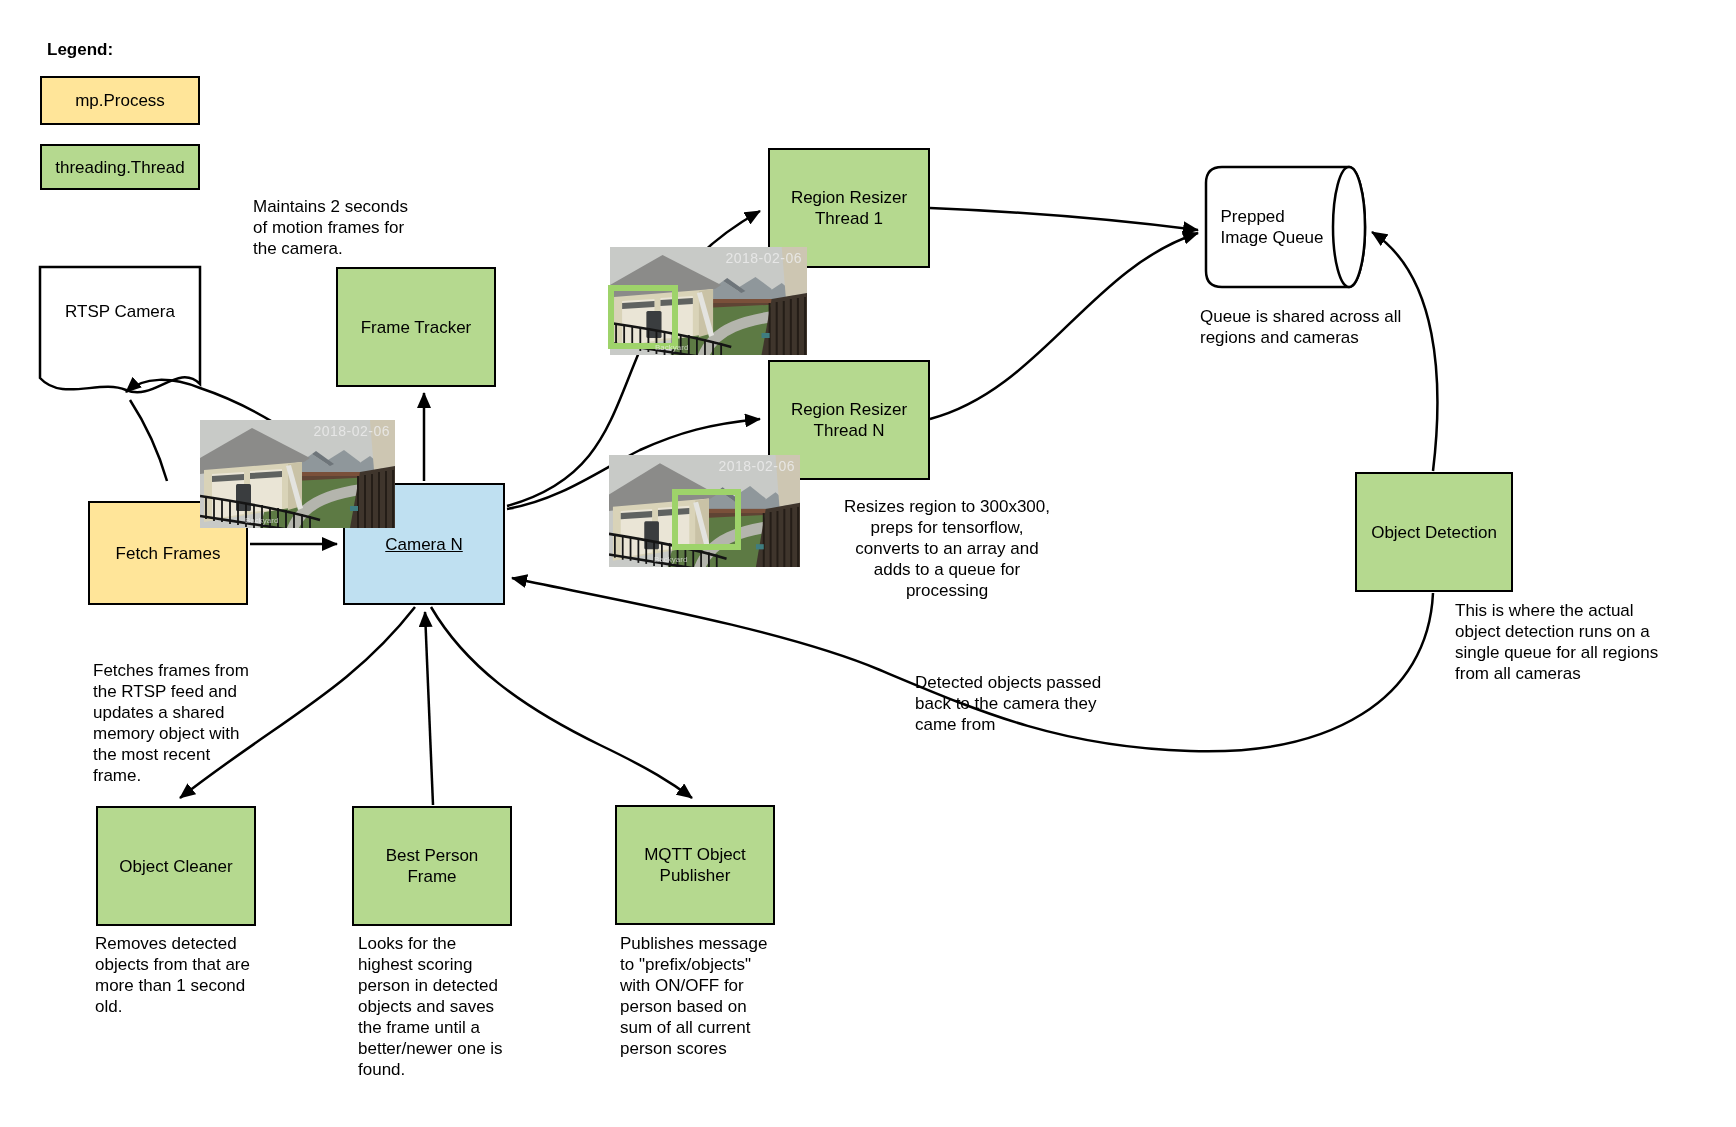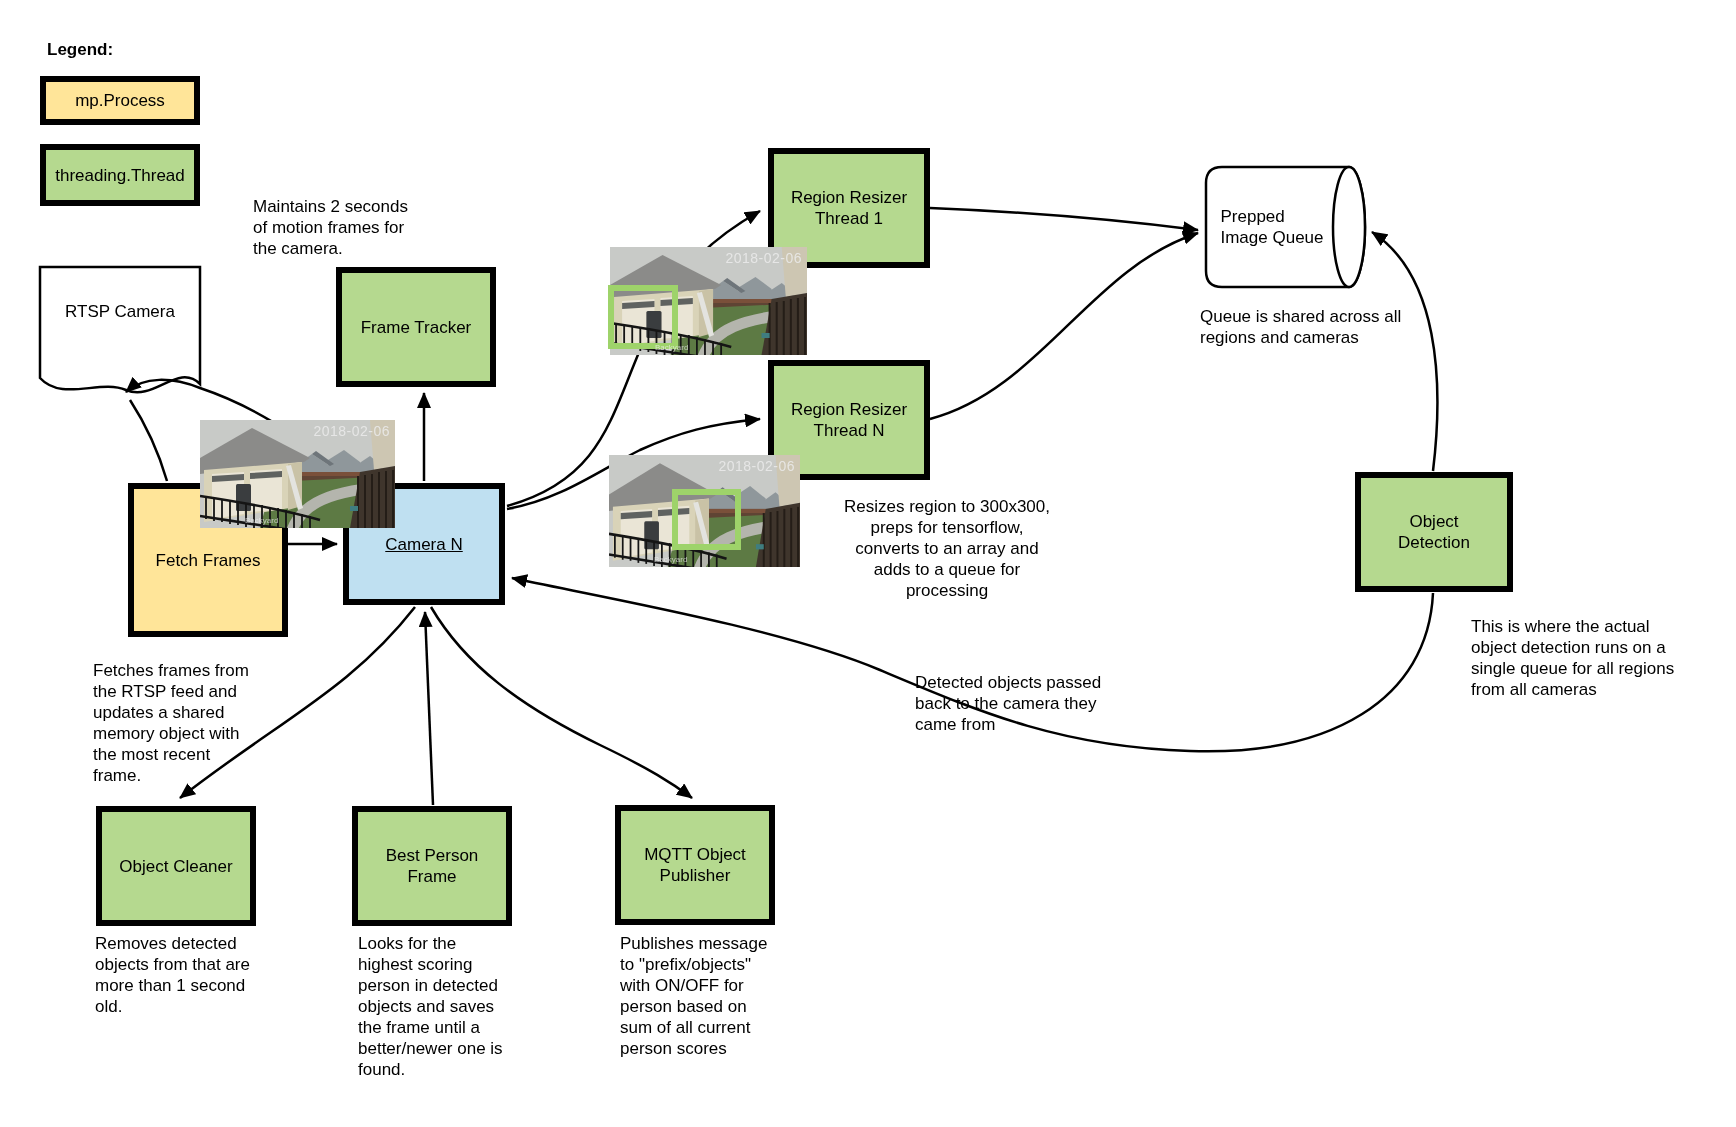--- a/index.html
+++ b/index.html
@@ -2,21 +2,21 @@
 <html><head>
 <meta charset="utf-8">
 <style>
   html,body{margin:0;padding:0;background:#ffffff;}
   body{font-family:"Liberation Sans", sans-serif;}
   #canvas{position:relative;width:1736px;height:1127px;background:#ffffff;overflow:hidden;}
   #wires{position:absolute;left:0;top:0;width:1736px;height:1127px;}
 
   .node{
     position:absolute;
-    border:6px solid #000000;
+    border:2px solid #000000;
     box-sizing:border-box;
     display:flex;align-items:center;justify-content:center;
     text-align:center;
     font-size:17px;line-height:21px;color:#000;
     padding:0 12px;
     white-space:pre-line;
   }
   .green{background:#b5d98f;}
   .yellow{background:#ffe599;}
   .blue{background:#bfe0f1;text-decoration:underline;}
@@ -79,28 +79,28 @@
       <path d="M 1433,471 C 1444,380 1438,275 1372,232" marker-end="url(#arrow)"></path>
       <path d="M 1433,593 C 1428,700 1330,756 1190,751 C 1060,747 980,712 880,670 C 780,628 600,597 512,578" marker-end="url(#arrow)"></path>
       <path d="M 415,607 C 350,690 280,720 180,798" marker-end="url(#arrow)"></path>
       <path d="M 433,805 L 425,612" marker-end="url(#arrow)"></path>
       <path d="M 431,607 C 465,665 520,706 600,745 C 650,769 672,783 692,798" marker-end="url(#arrow)"></path>
     </g>
   </svg>
 
   <div class="legend-heading" style="left:47px;top:40px;">Legend:</div>
   <div class="node yellow" style="left:40px;top:76px;width:160px;height:49px;">mp.Process</div>
-  <div class="node green" style="left:40px;top:144px;width:160px;height:62px;">threading.Thread</div>
+  <div class="node green" style="left:40px;top:144px;width:160px;height:46px;">threading.Thread</div>
 
   <div class="shape-label" style="left:45px;top:296px;width:150px;height:30px;">RTSP Camera</div>
   <div class="shape-label" style="left:1212px;top:206px;width:120px;height:42px;">Prepped
 Image Queue</div>
 
   <div class="node green" style="left:336px;top:267px;width:160px;height:120px;">Frame Tracker</div>
-  <div class="node yellow" style="left:88px;top:483px;width:160px;height:154px;margin-left:40px;">Fetch Frames</div>
+  <div class="node yellow" style="left:88px;top:501px;width:160px;height:104px;">Fetch Frames</div>
   <div class="node blue" style="left:343px;top:483px;width:162px;height:122px;">Camera N</div>
   <div class="node green" style="left:768px;top:148px;width:162px;height:120px;">Region Resizer
 Thread 1</div>
   <div class="node green" style="left:768px;top:360px;width:162px;height:120px;">Region Resizer
 Thread N</div>
   <div class="node green" style="left:1355px;top:472px;width:158px;height:120px;">Object Detection</div>
   <div class="node green" style="left:96px;top:806px;width:160px;height:120px;">Object Cleaner</div>
   <div class="node green" style="left:352px;top:806px;width:160px;height:120px;">Best Person
 Frame</div>
   <div class="node green" style="left:615px;top:805px;width:160px;height:120px;">MQTT Object
@@ -294,21 +294,21 @@
   <div class="note" style="left:1200px;top:306px;width:250px;">Queue is shared across all
 regions and cameras</div>
   <div class="note" style="left:827px;top:496px;width:240px;text-align:center;">Resizes region to 300x300,
 preps for tensorflow,
 converts to an array and
 adds to a queue for
 processing</div>
   <div class="note" style="left:915px;top:672px;width:220px;">Detected objects passed
 back to the camera they
 came from</div>
-  <div class="note" style="left:1455px;top:616px;width:240px;margin-left:16px;">This is where the actual
+  <div class="note" style="left:1455px;top:600px;width:240px;">This is where the actual
 object detection runs on a
 single queue for all regions
 from all cameras</div>
   <div class="note" style="left:95px;top:933px;width:190px;">Removes detected
 objects from that are
 more than 1 second
 old.</div>
   <div class="note" style="left:358px;top:933px;width:170px;">Looks for the
 highest scoring
 person in detected

